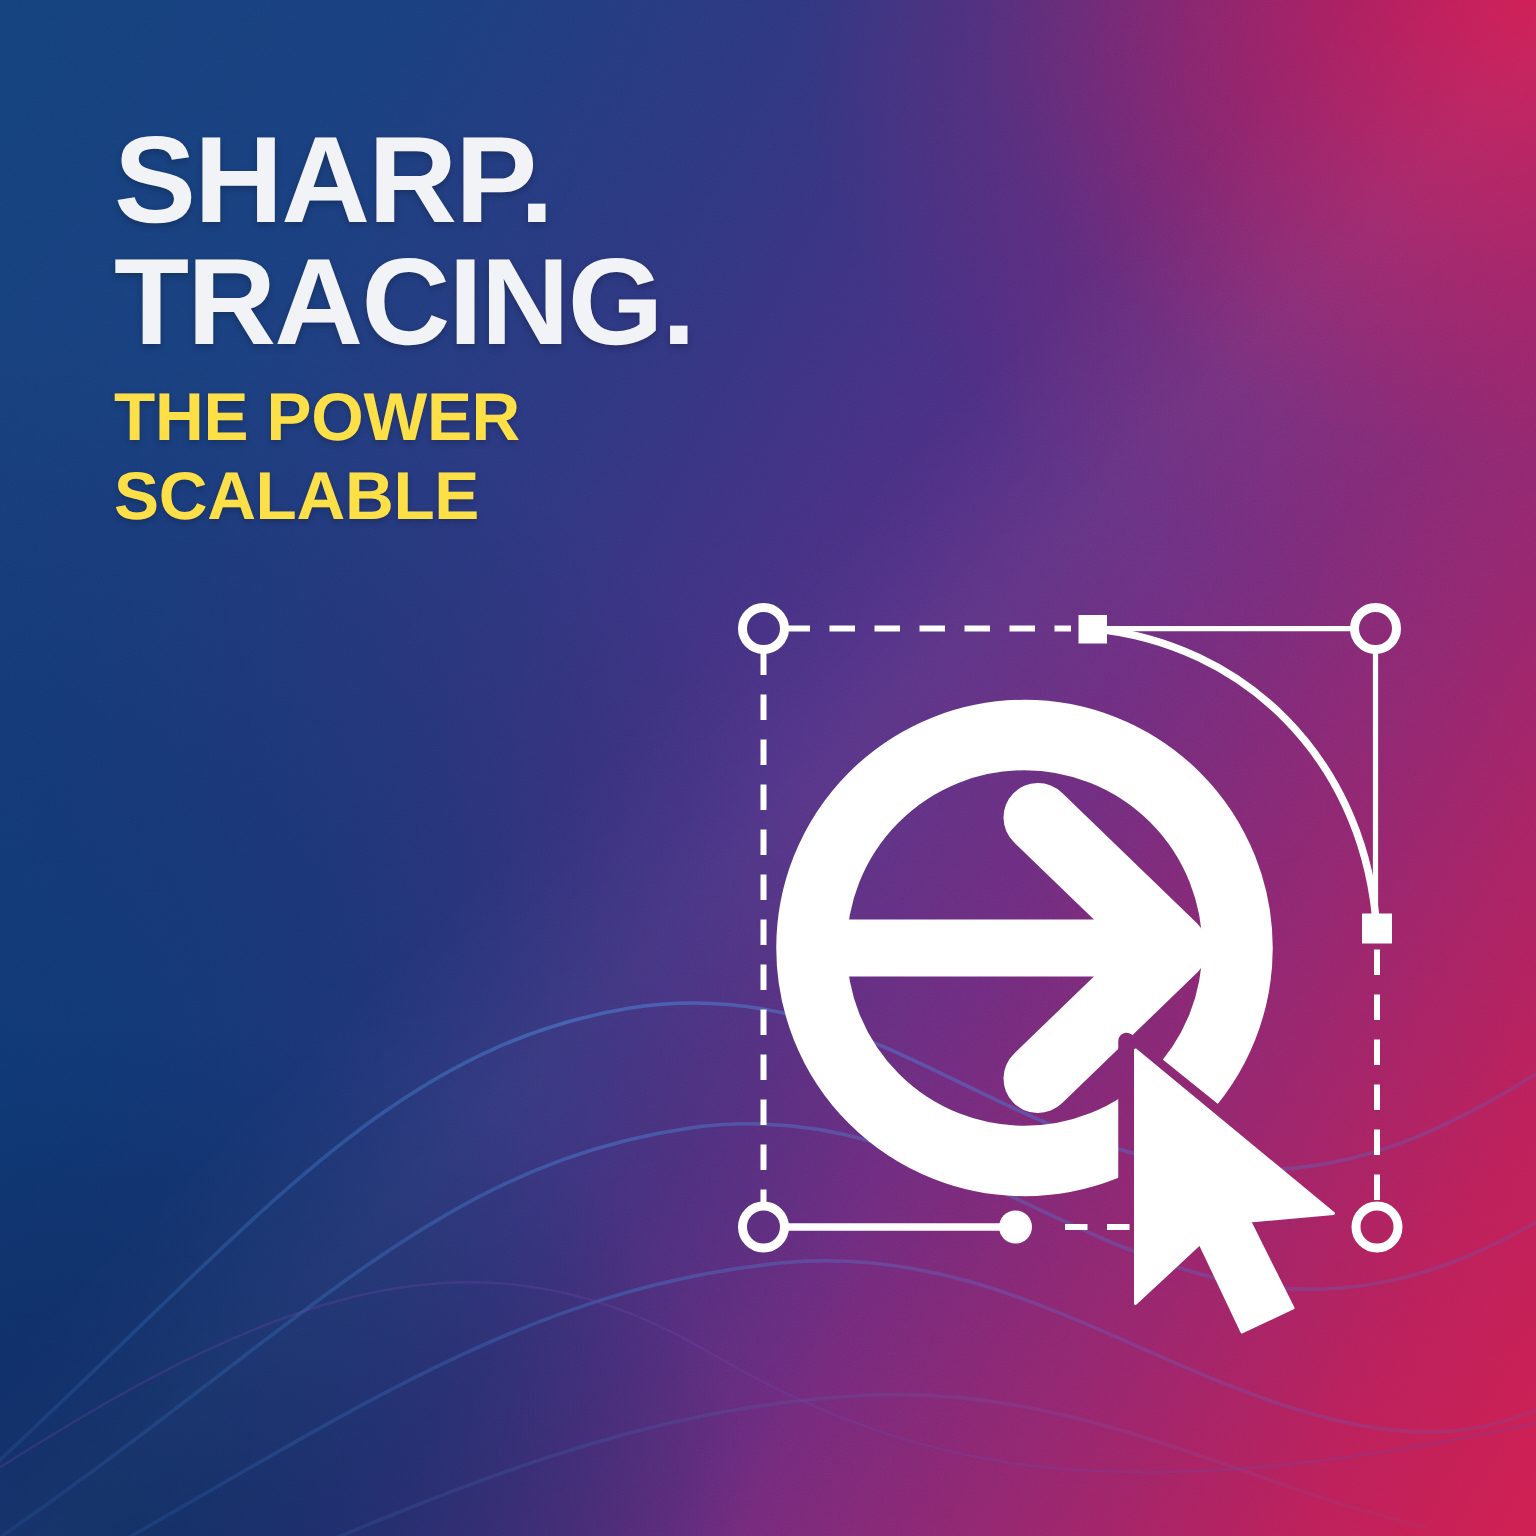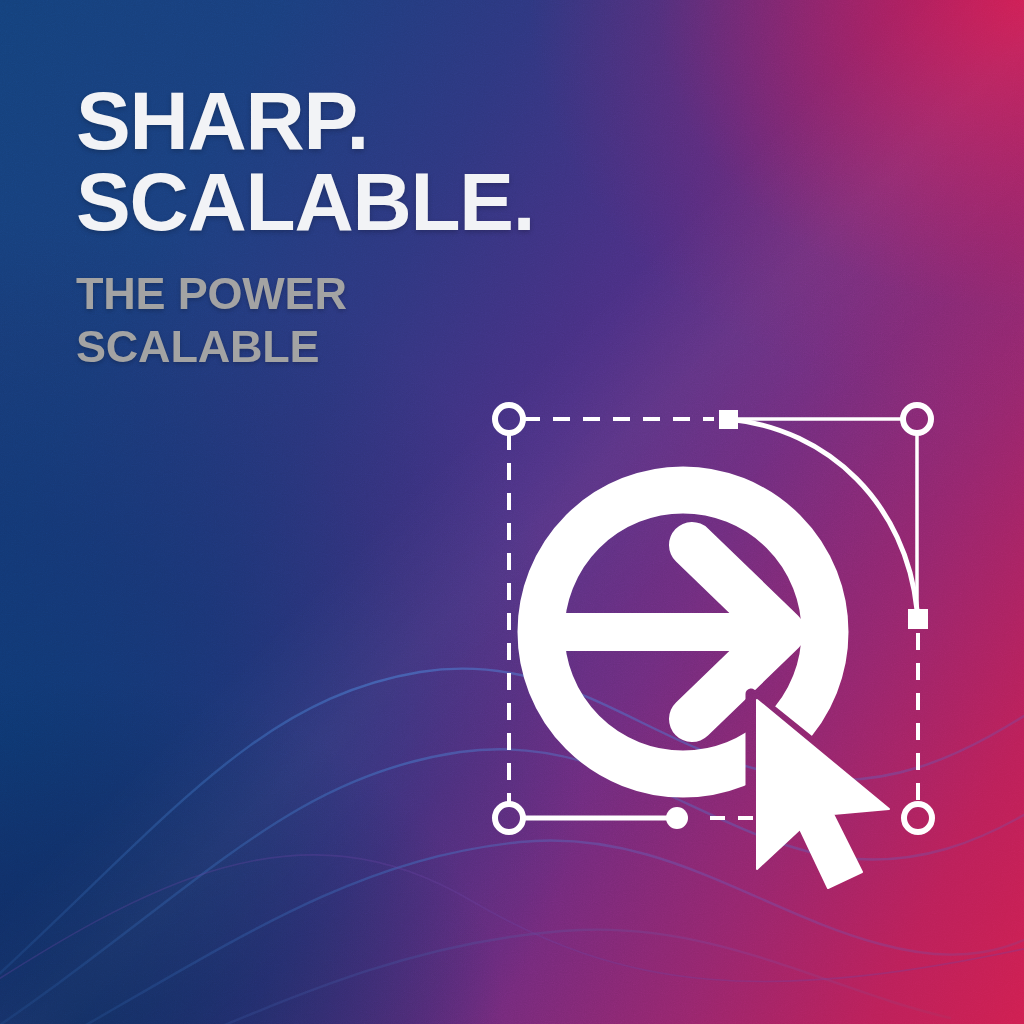--- a/index.html
+++ b/index.html
@@ -87,22 +87,22 @@
     margin: 0;
     color: #f2f3f6;
     font-size: 82px;
     font-weight: 700;
     line-height: 0.99;
     letter-spacing: -1.2px;
     text-shadow: 0 2px 5px rgba(0,0,0,0.22);
   }
   .headline .hl { display: block; white-space: nowrap; }
   .subhead {
-    margin: 26px 0 0 0;
-    color: #a3a3a3;
+    margin: 10px 0 0 0;
+    color: #fde047;
     font-size: 45px;
     font-weight: 700;
     line-height: 1.16;
     letter-spacing: -0.2px;
     text-shadow: 0 2px 4px rgba(0,0,0,0.20);
   }
   .subhead .sl { display: block; white-space: nowrap; }
 
   
   .artwork {
@@ -171,21 +171,21 @@
 
     <g fill="none" stroke-width="1.6" stroke-linecap="round" opacity="0.55">
       <path d="M -40 1004 C 150 880, 300 800, 470 900 C 620 988, 760 1010, 1064 940" stroke="#6e44a6" stroke-opacity="0.55"></path>
     </g>
   </svg>
 
   <div class="text-block">
 
     <h1 class="headline">
       <span class="hl">SHARP.</span>
-      <span class="hl">SCALABLE.</span>
+      <span class="hl">TRACING.</span>
     </h1>
 
     <h2 class="subhead">
       <span class="sl">THE POWER</span>
       <span class="sl">SCALABLE</span>
     </h2>
 
   </div>
 
   <svg class="artwork" viewBox="0 0 500 520">

